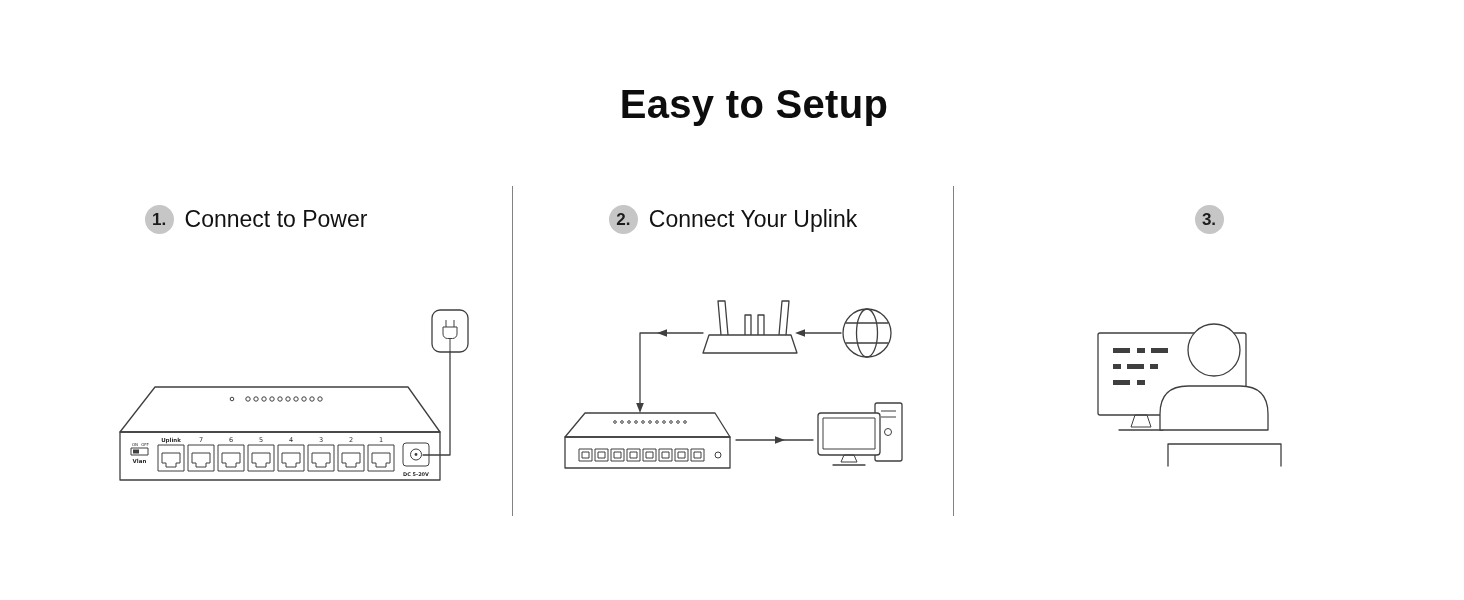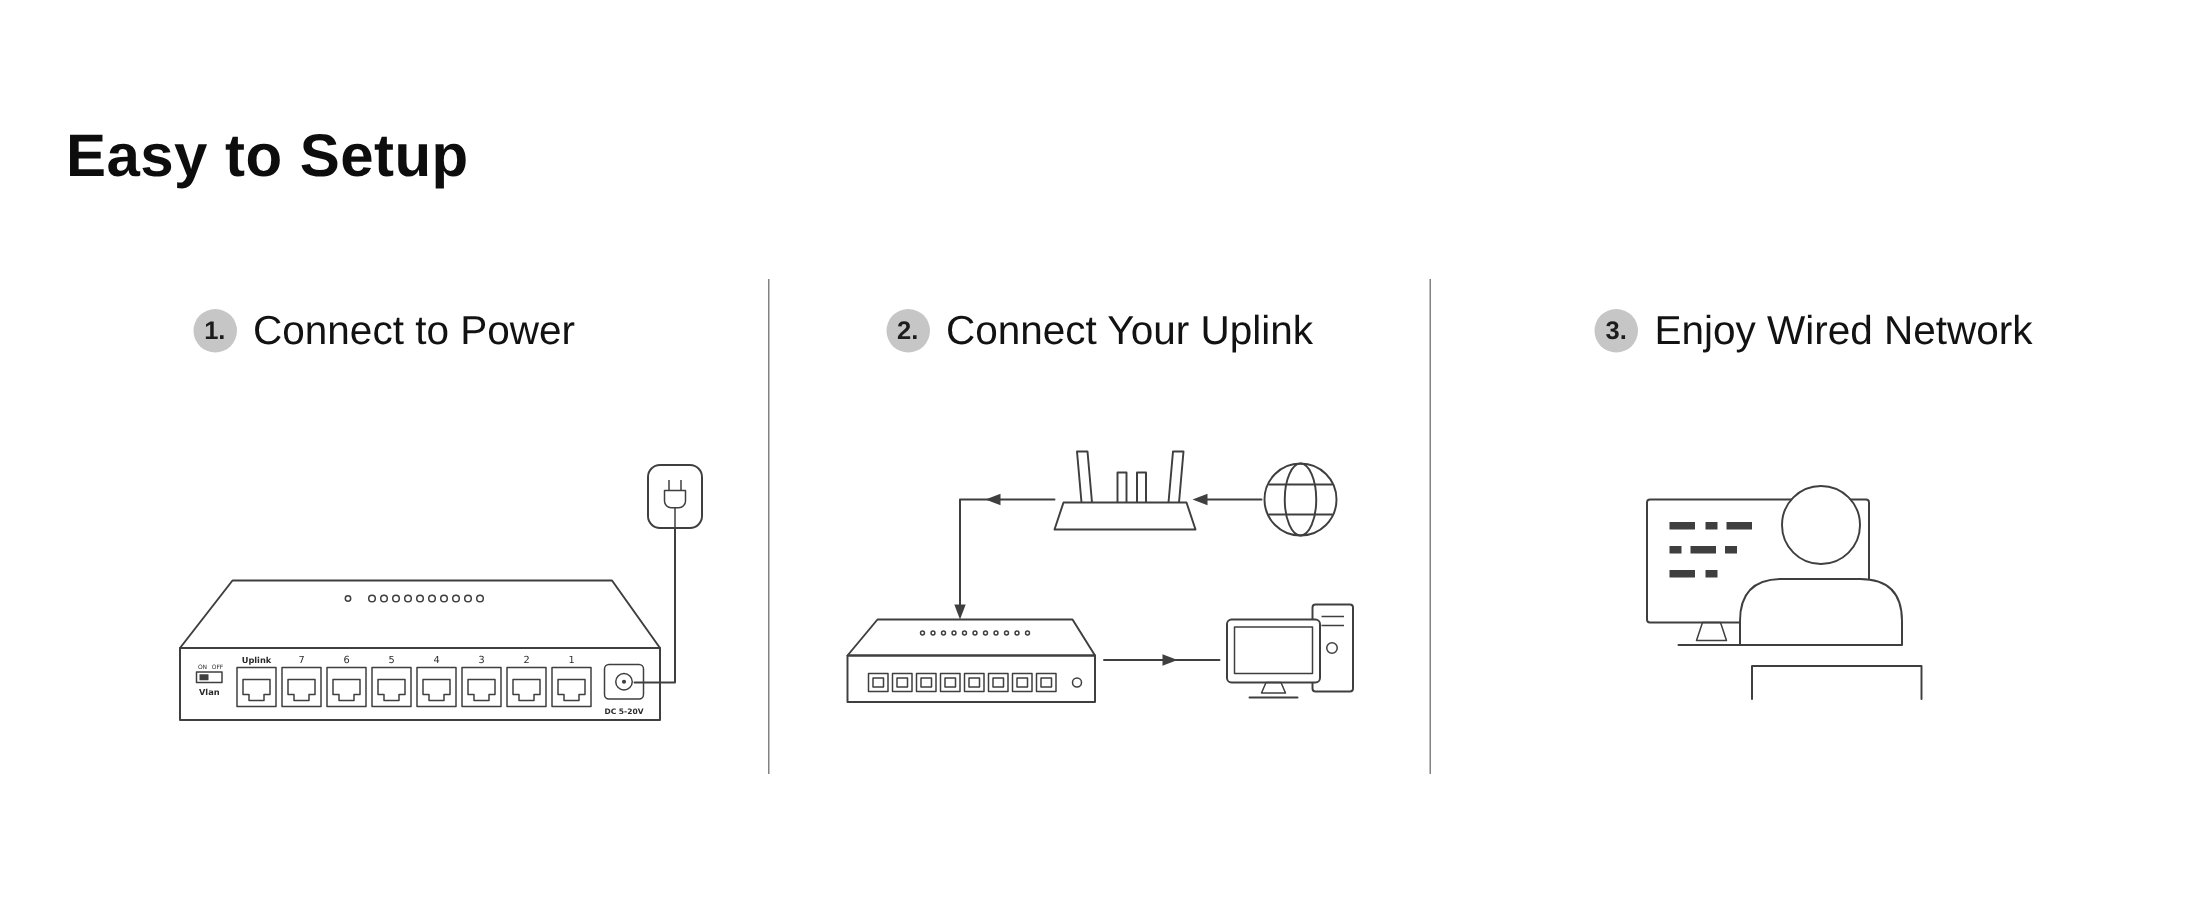--- a/index.html
+++ b/index.html
@@ -1,36 +1,36 @@
 <!DOCTYPE html>
 <html><head>
 <meta charset="utf-8">
 <style>
   * { margin:0; padding:0; box-sizing:border-box; }
   html,body { background:#ffffff; }
   body { font-family:"Liberation Sans","DejaVu Sans",sans-serif; color:#141414; }
   .stage { position:relative; width:1464px; height:600px; background:#ffffff; overflow:hidden; }
 
-  .title { position:absolute; top:82px; left:0; width:100%; 
+  .title { position:absolute; top:82px; left:0; width:100%; text-align:center;
            font-size:40px; font-weight:700; color:#0d0d0d; letter-spacing:0.3px;padding-left:44px; }
 
   .col  { position:absolute; top:185px; height:330px; }
   .col1 { left:0;    width:512px; }
   .col2 { left:512px; width:442px; }
   .col3 { left:954px; width:510px; }
 
   .vdiv { position:absolute; top:186px; width:1px; height:330px; background:#828282; }
   .vdiv1 { left:512px; }
   .vdiv2 { left:953px; }
 
   .step-heading { display:flex; align-items:center; justify-content:center; gap:11px; margin-top:20px; }
   .step-num { width:29px; height:29px; border-radius:50%; background:#c6c6c6; color:#1c1c1c;
               font-size:17px; font-weight:700; display:flex; align-items:center; justify-content:center;
               flex:0 0 auto; }
-  .step-label { font-size:27px; color:#121212; white-space:nowrap; }
+  .step-label { font-size:23px; color:#121212; white-space:nowrap; }
 
   .illus { position:absolute; }
   .illus1 { left:105px; top:110px; }
   .illus2 { left:43px;  top:100px; }
   .illus3 { left:131px; top:133px; }
 
   svg { display:block; }
   .ln  { stroke:#3f3f3f; fill:none; stroke-width:1.3; stroke-linejoin:round; stroke-linecap:round; }
   .lnt { stroke:#3f3f3f; fill:none; stroke-width:1;   stroke-linejoin:round; }
   .lnw { stroke:#3f3f3f; fill:#ffffff; stroke-width:1.3; stroke-linejoin:round; }
@@ -221,21 +221,20 @@
           <polygon class="lnt" points="289,170 299,170 302,177 286,177"></polygon>
           <line class="ln" x1="278" y1="180" x2="310" y2="180"></line>
         </g>
       </svg>
     </div>
   </section>
 
   <section class="col col3">
     <div class="step-heading">
       <span class="step-num">3.</span>
-      <span class="step-label">Enjoy Wired Network</span>
     </div>
 
     <div class="illus illus3">
       <svg width="230" height="160" viewBox="0 0 230 160">
 
         <g>
           <rect class="ln" x="13" y="15" width="148" height="82" rx="2"></rect>
           <g>
             <rect class="lnf" x="28" y="30" width="17" height="5"></rect>
               <rect class="lnf" x="52" y="30" width="8" height="5"></rect>

